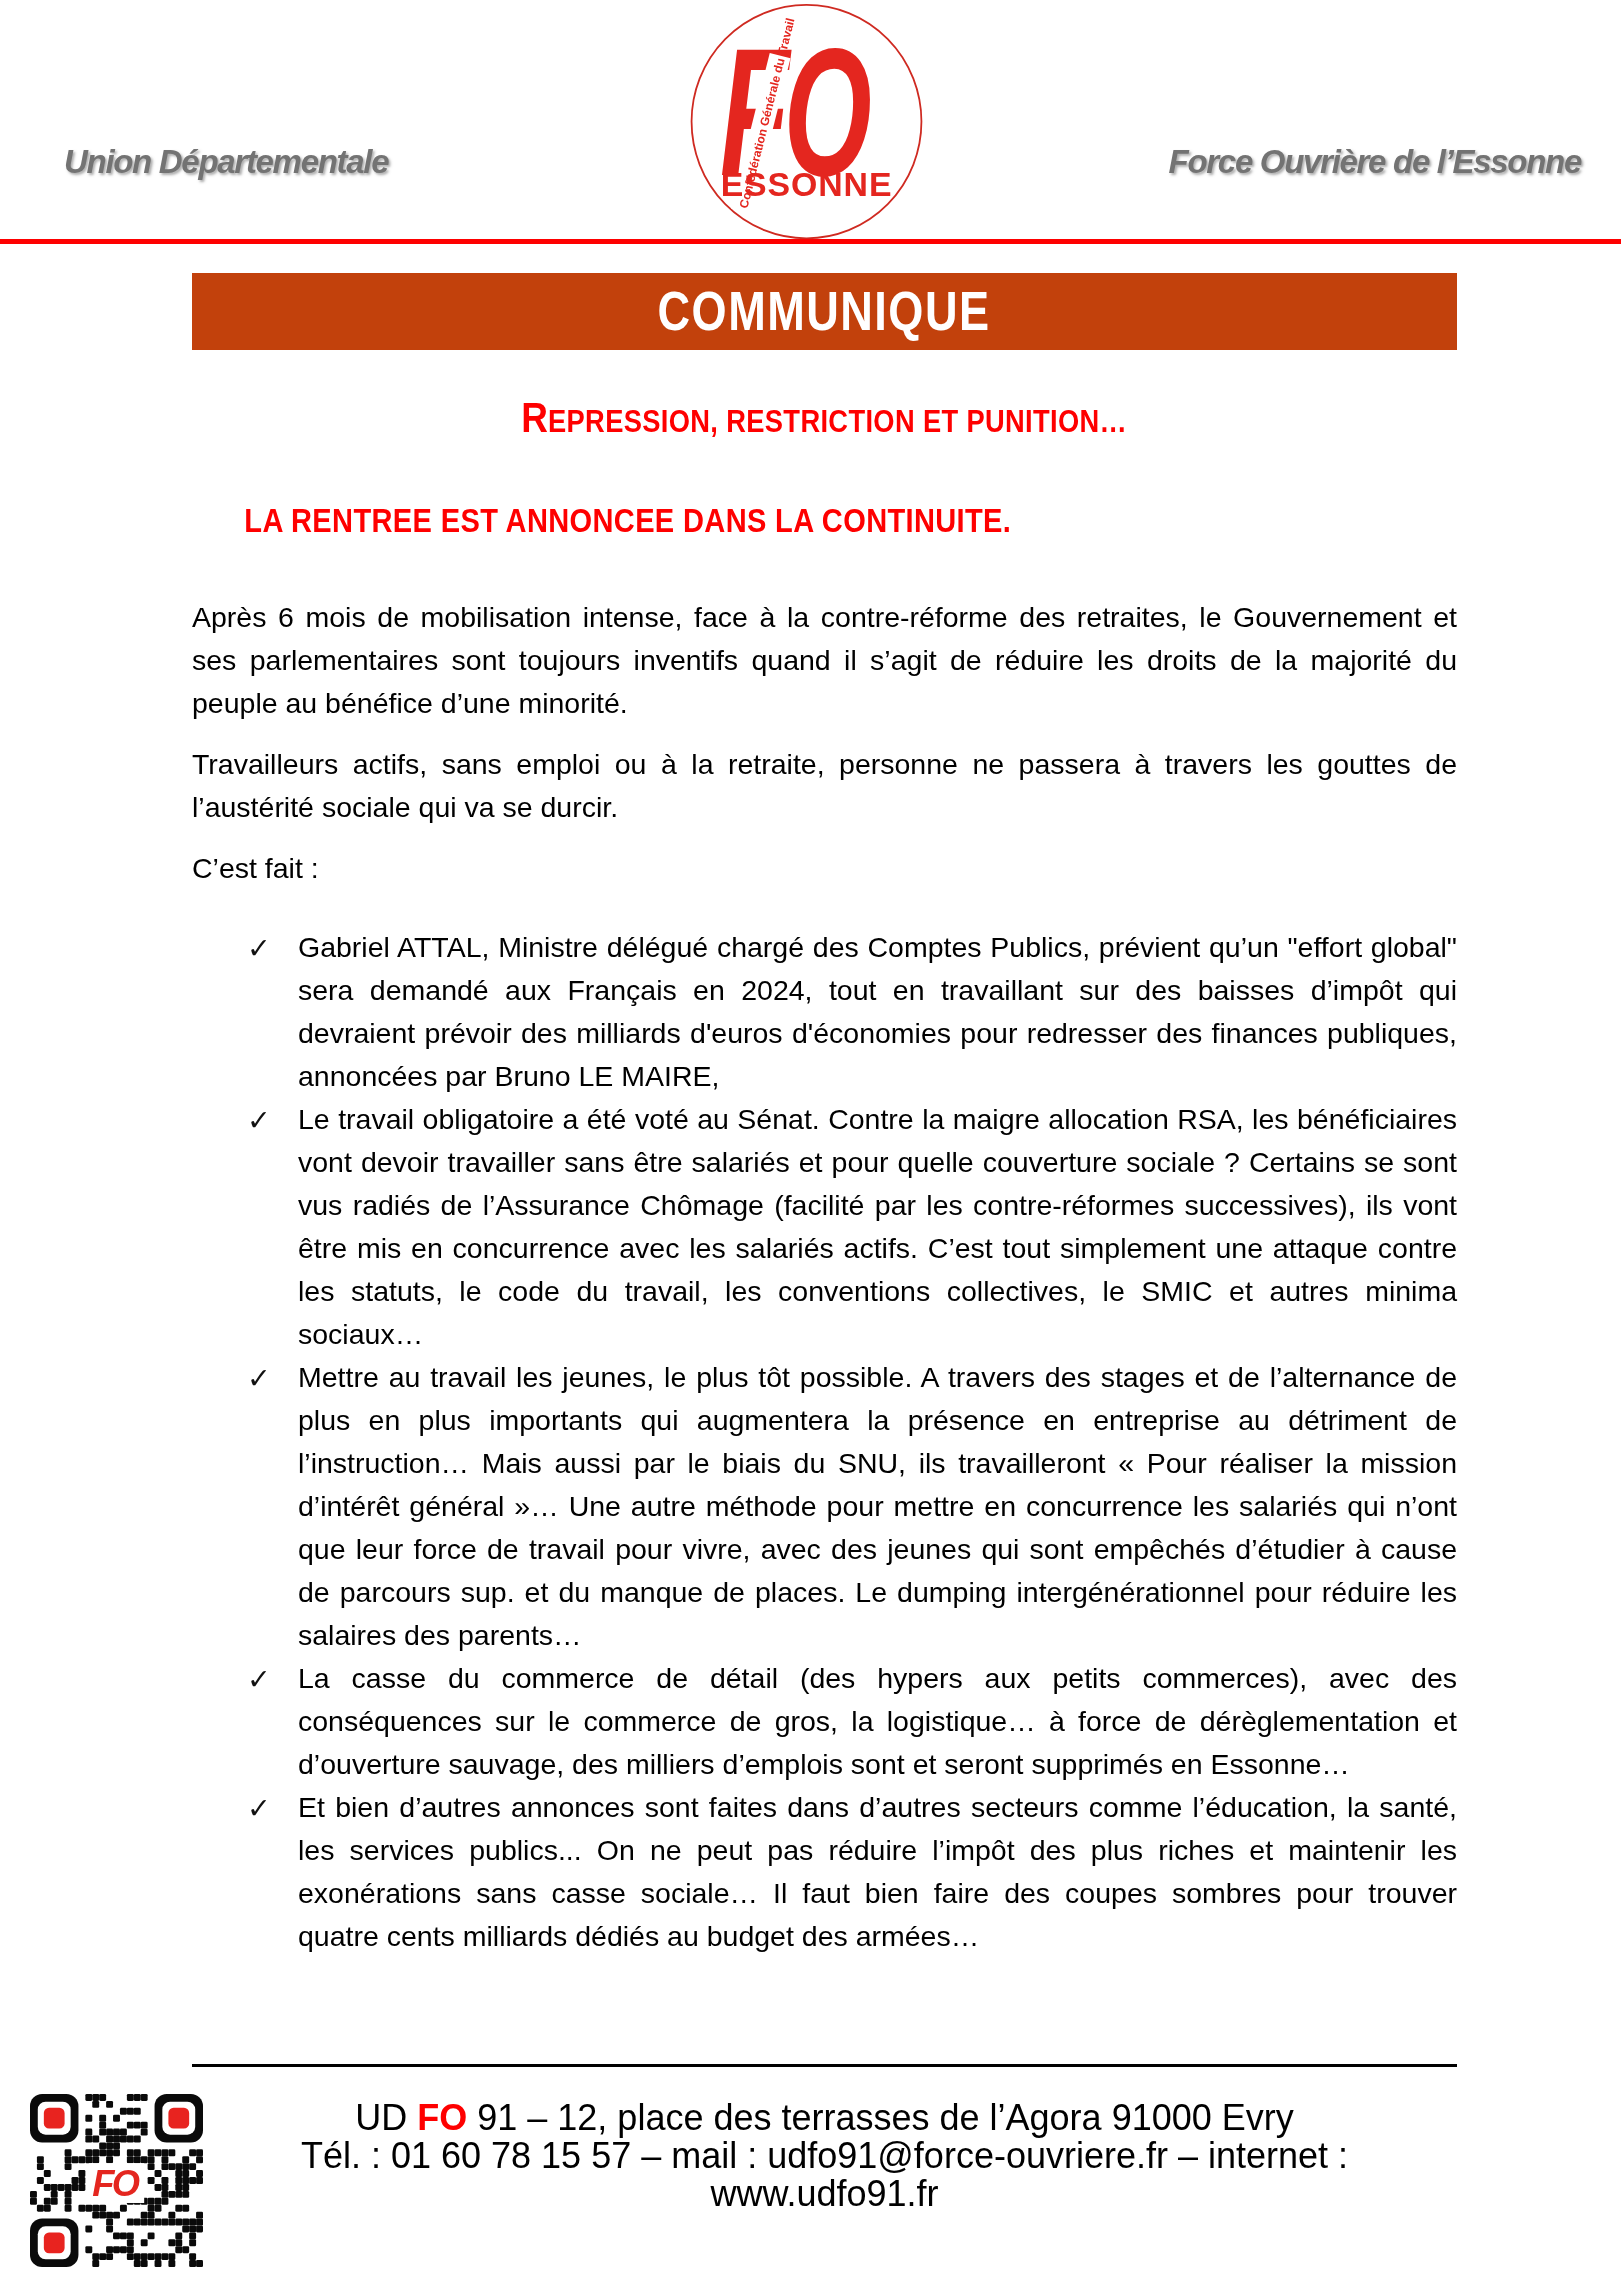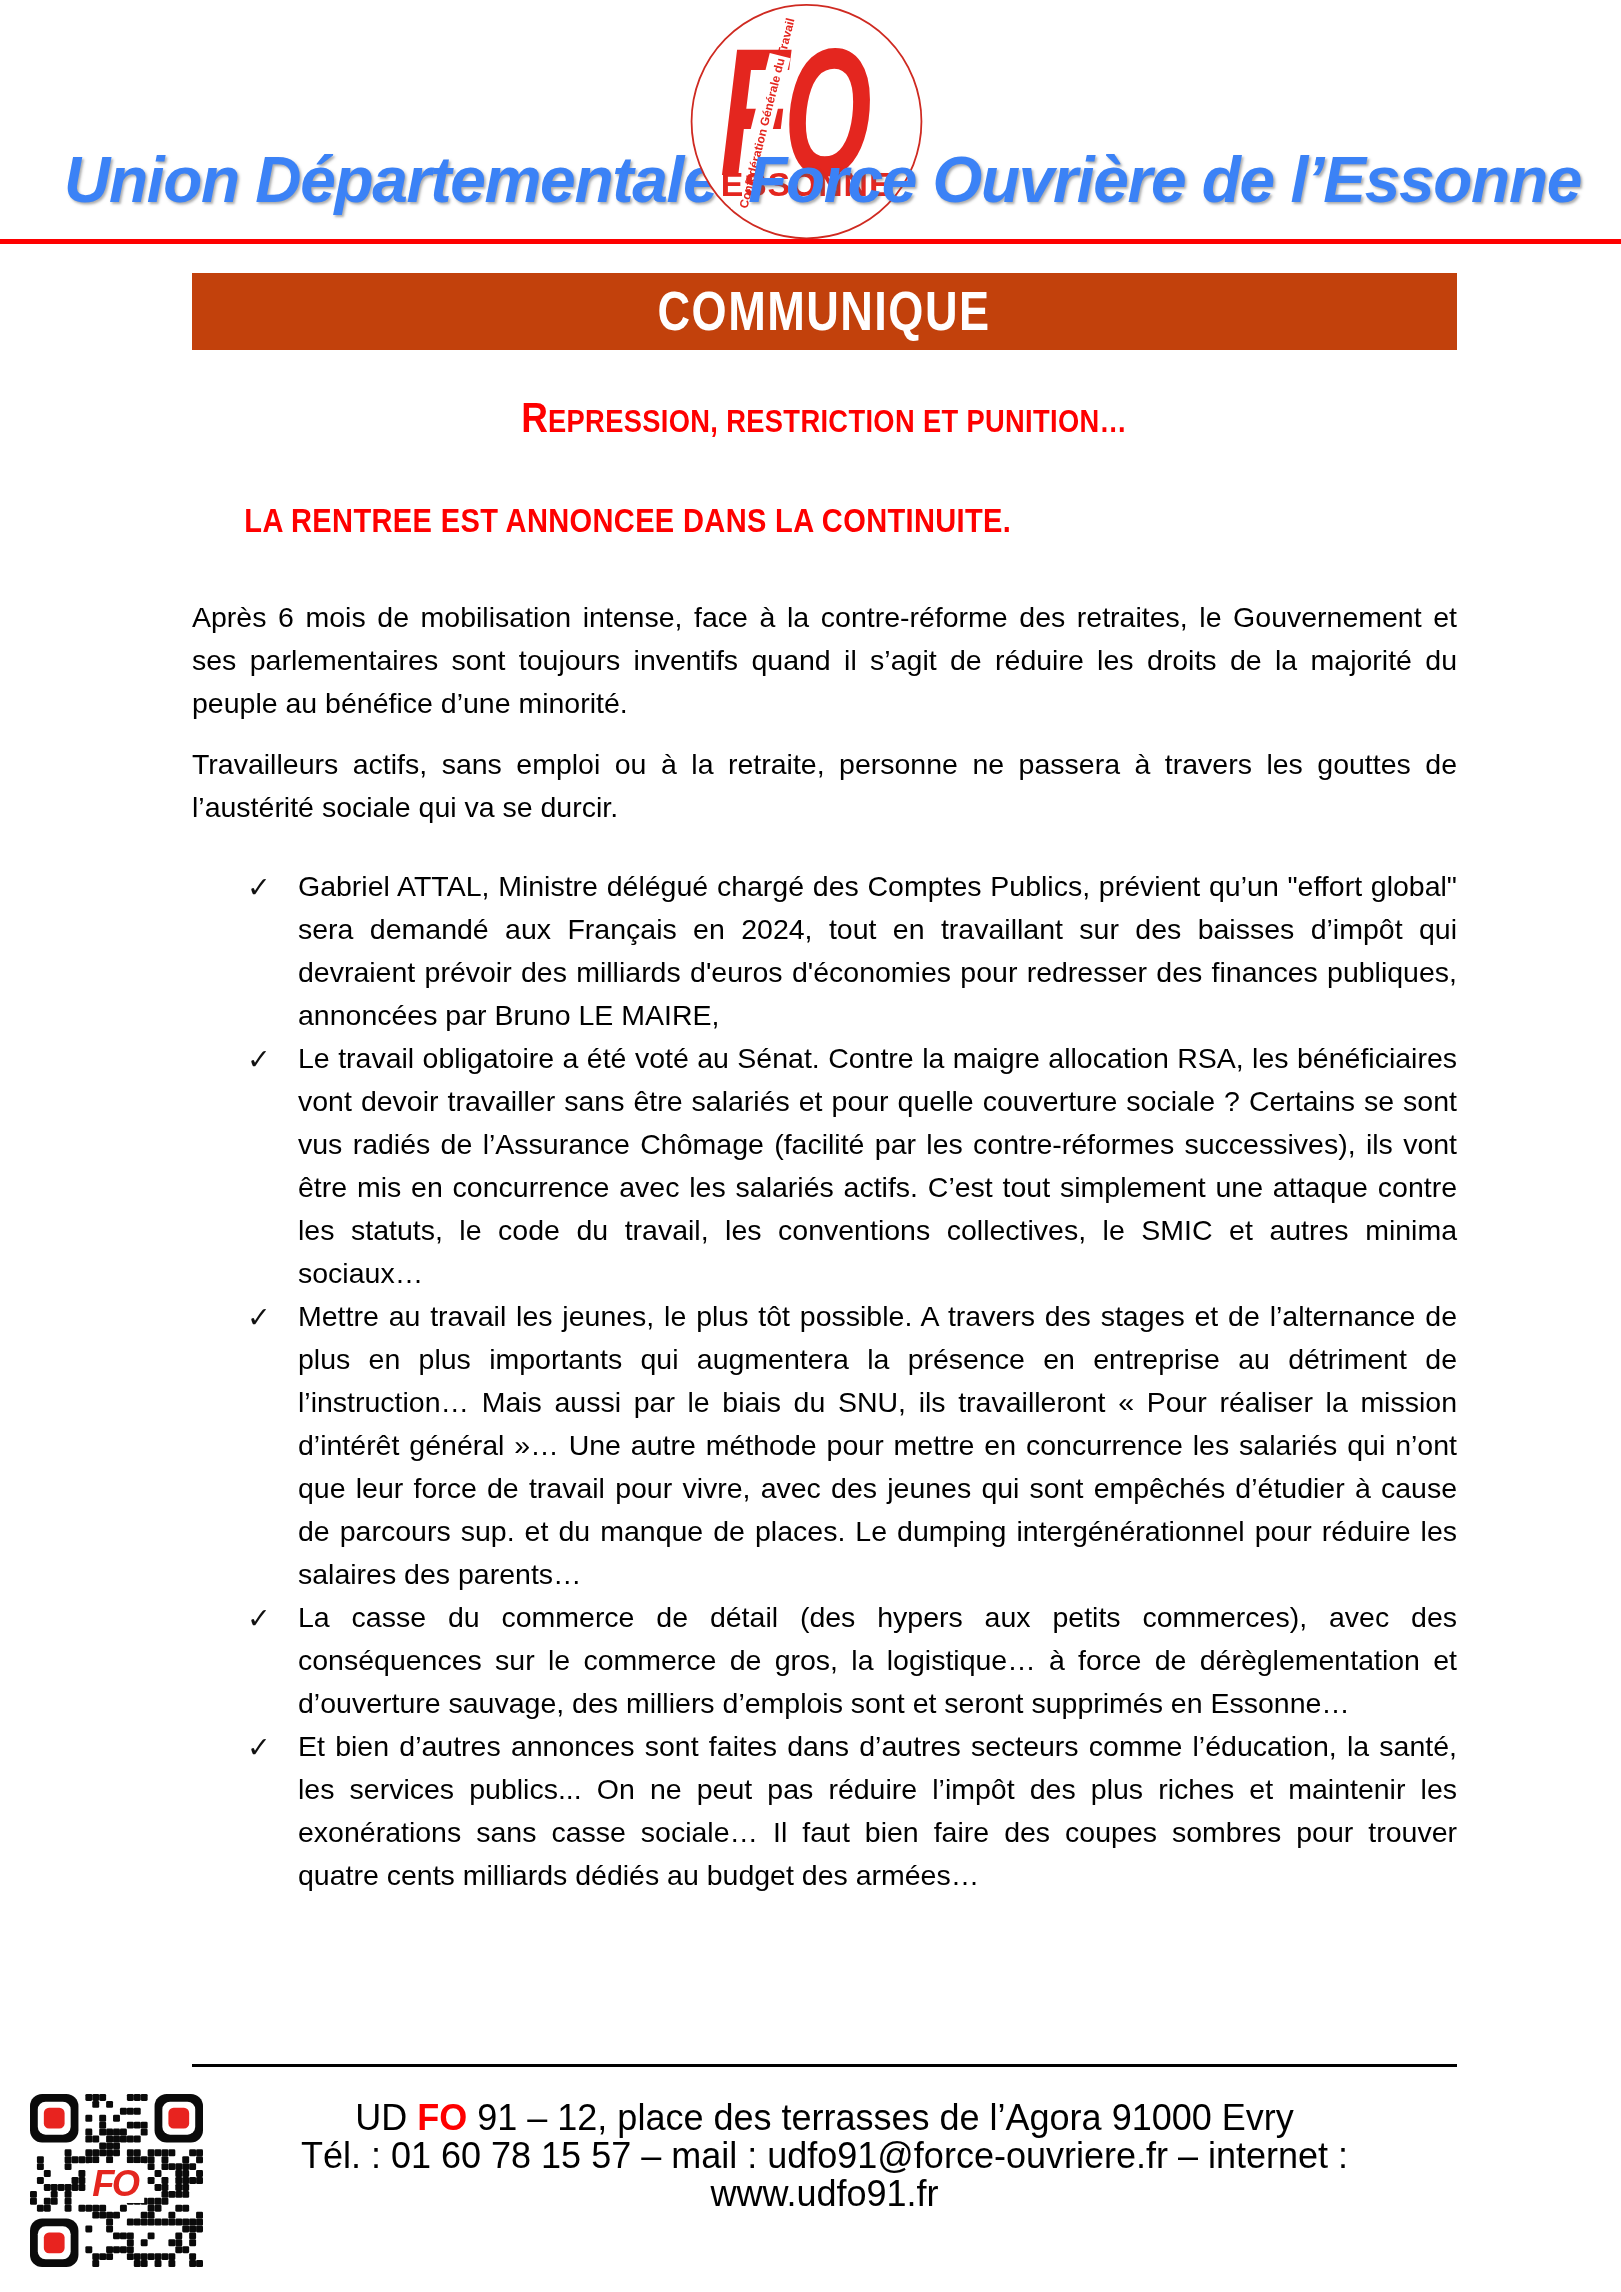--- a/index.html
+++ b/index.html
@@ -3,22 +3,22 @@
 <meta charset="utf-8">
 <style>
   html,body{margin:0;padding:0;background:#fff;}
   .page{
     position:relative;width:1622px;height:2293px;background:#fff;
     font-family:"Liberation Sans",sans-serif;color:#000;overflow:hidden;
   }
   
   .header-title{
     position:absolute;top:143px;white-space:nowrap;
-    font-size:64px;font-weight:bold;font-style:italic;letter-spacing:-1.3px;
-    color:#3b82f6;text-shadow:1.8px 1.8px 2.7px rgba(90,90,90,.5);
+    font-size:33px;font-weight:bold;font-style:italic;letter-spacing:-1.3px;
+    color:#737373;text-shadow:1.8px 1.8px 2.7px rgba(90,90,90,.5);
   }
   .header-title.left{left:64px;}
   .header-title.right{right:41px;text-align:center;}
   .logo-svg{position:absolute;left:688px;top:3.6px;width:237px;height:237px;}
   .red-rule{position:absolute;left:0;top:239px;width:1622px;height:5.3px;background:#fe0000;}
   
   .content{position:absolute;left:192px;top:273px;width:1265px;}
   .banner{height:77px;background:#c2410c;text-align:center;}
   .banner .banner-text{
     display:inline-block;transform:scaleX(.82);transform-origin:center;
@@ -78,20 +78,21 @@
     <div class="sub1">
       <span class="inner"><span class="lead">R</span><span class="rest">EPRESSION, RESTRICTION ET PUNITION…</span></span>
     </div>
 
     <div class="sub2">
       <span class="inner">LA RENTREE EST ANNONCEE DANS LA CONTINUITE.</span>
     </div>
 
     <p class="first">Après 6 mois de mobilisation intense, face à la contre-réforme des retraites, le Gouvernement et ses parlementaires sont toujours inventifs quand il s’agit de réduire les droits de la majorité du peuple au bénéfice d’une minorité.</p>
     <p>Travailleurs actifs, sans emploi ou à la retraite, personne ne passera à travers les gouttes de l’austérité sociale qui va se durcir.</p>
+    <p>C’est fait :</p>
 
     <ul class="bullets">
       <li>
         <span class="check">✓</span>
         <span>Gabriel ATTAL, Ministre délégué chargé des Comptes Publics, prévient qu’un "effort global" sera demandé aux Français en 2024, tout en travaillant sur des baisses d’impôt qui devraient prévoir des milliards d'euros d'économies pour redresser des finances publiques, annoncées par Bruno LE MAIRE,</span>
       </li>
       <li>
         <span class="check">✓</span>
         <span>Le travail obligatoire a été voté au Sénat. Contre la maigre allocation RSA, les bénéficiaires vont devoir travailler sans être salariés et pour quelle couverture sociale ? Certains se sont vus radiés de l’Assurance Chômage (facilité par les contre-réformes successives), ils vont être mis en concurrence avec les salariés actifs. C’est tout simplement une attaque contre les statuts, le code du travail, les conventions collectives, le SMIC et autres minima sociaux…</span>
       </li>

